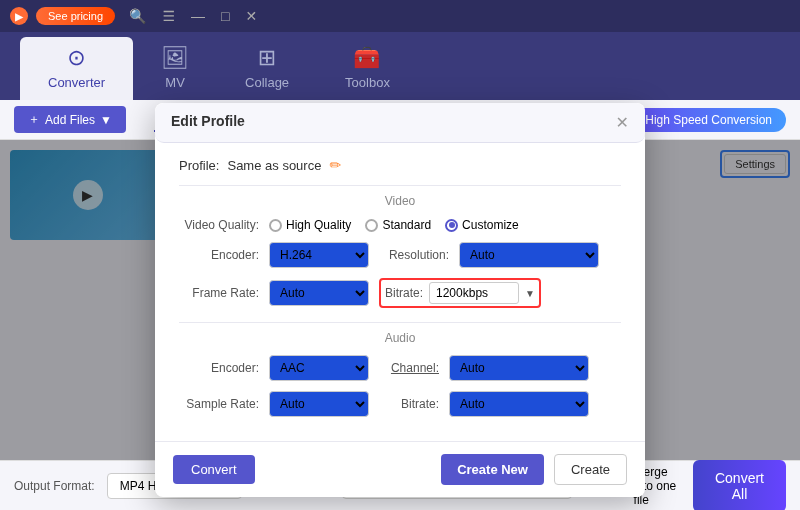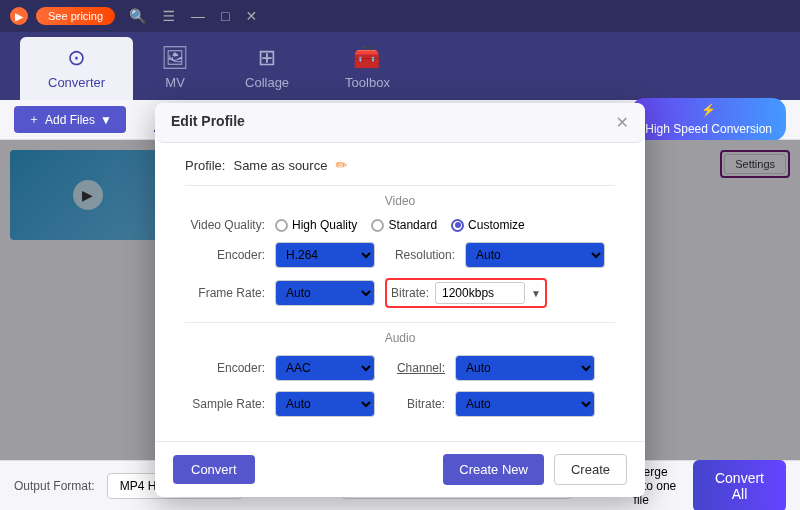--- a/index.html
+++ b/index.html
@@ -78,21 +78,21 @@
     .toolbar-tab {
       padding: 4px 16px; font-size: 12px; color: #666;
       border-bottom: 2px solid transparent; cursor: pointer;
     }
     .toolbar-tab.active { color: #4444bb; border-bottom: 2px solid #4444bb; }
     .high-speed-btn {
       margin-left: auto;
       background: linear-gradient(90deg, #6644ee, #4499ff);
       color: white; border: none; border-radius: 14px;
       padding: 5px 14px; font-size: 12px; cursor: pointer;
-      display: flex; align-items: center; gap: 5px; flex-direction: column;
+      display: flex; align-items: center; gap: 5px;
     }
 
     
     .main-area {
       display: flex;
       background: #f0f0f8;
       position: relative;
       height: calc(510px - 32px - 68px - 40px - 50px);
     }
 
@@ -119,21 +119,21 @@
 
     
     .right-panel {
       flex: 1;
       padding: 8px;
       position: relative;
     }
     .settings-btn-outer {
       position: absolute;
       right: 10px; top: 10px;
-      border: 2px solid #701a75;
+      border: 2px solid #3b82f6;
       border-radius: 4px;
       padding: 2px;
     }
     .settings-btn {
       background: #f0f0f8;
       border: 1px solid #ccc;
       border-radius: 3px;
       padding: 3px 10px;
       font-size: 11px;
       cursor: pointer;
@@ -188,21 +188,21 @@
       background: #f7f7fc;
       border-bottom: 1px solid #e0e0ee;
       padding: 10px 16px;
       display: flex;
       align-items: flex-start;
       justify-content: space-between;
       border-radius: 9px;
     }
     .modal-title { font-size: 14px; font-weight: 600; color: #333; }
     .modal-close { color: #999; cursor: pointer; font-size: 16px; }
-    .modal-body { padding: 14px 30px; }
+    .modal-body { padding: 14px 24px; }
     .profile-row { display: flex; align-items: center; gap: 8px; margin-bottom: 12px; font-size: 13px; color: #333; }
     .edit-icon { color: #ff8833; font-size: 14px; cursor: pointer; }
     .section-label {
       text-align: center; font-size: 12px; color: #888;
       margin: 8px 0 10px;
       border-top: 1px solid #e8e8f0;
       padding-top: 8px;
     }
     .form-row { display: flex; align-items: center; margin-bottom: 10px; gap: 10px; }
     .form-label { font-size: 12px; color: #555; width: 80px; text-align: right; flex-shrink: 0; }
@@ -239,21 +239,21 @@
       padding: 12px 18px;
       border-top: 1px solid #e8e8f0;
     }
     .default-btn {
       background: #5555cc; color: white; border: none;
       border-radius: 4px; padding: 7px 18px; font-size: 13px; cursor: pointer;
     }
     .footer-right { display: flex; gap: 10px; }
     .create-new-btn {
       background: #5555cc; color: white; border: none;
-      border-radius: 4px; padding: 7px 16px; font-size: 13px; cursor: pointer;
+      border-radius: 4px; padding: 7px 16px; font-size: 13px; cursor: pointer; font-weight: bold;
     }
     .cancel-btn {
       background: white; color: #333; border: 1px solid #ccc;
       border-radius: 4px; padding: 7px 16px; font-size: 13px; cursor: pointer;
     }
   </style>
 </head>
 <body>
 
 <div class="titlebar">

